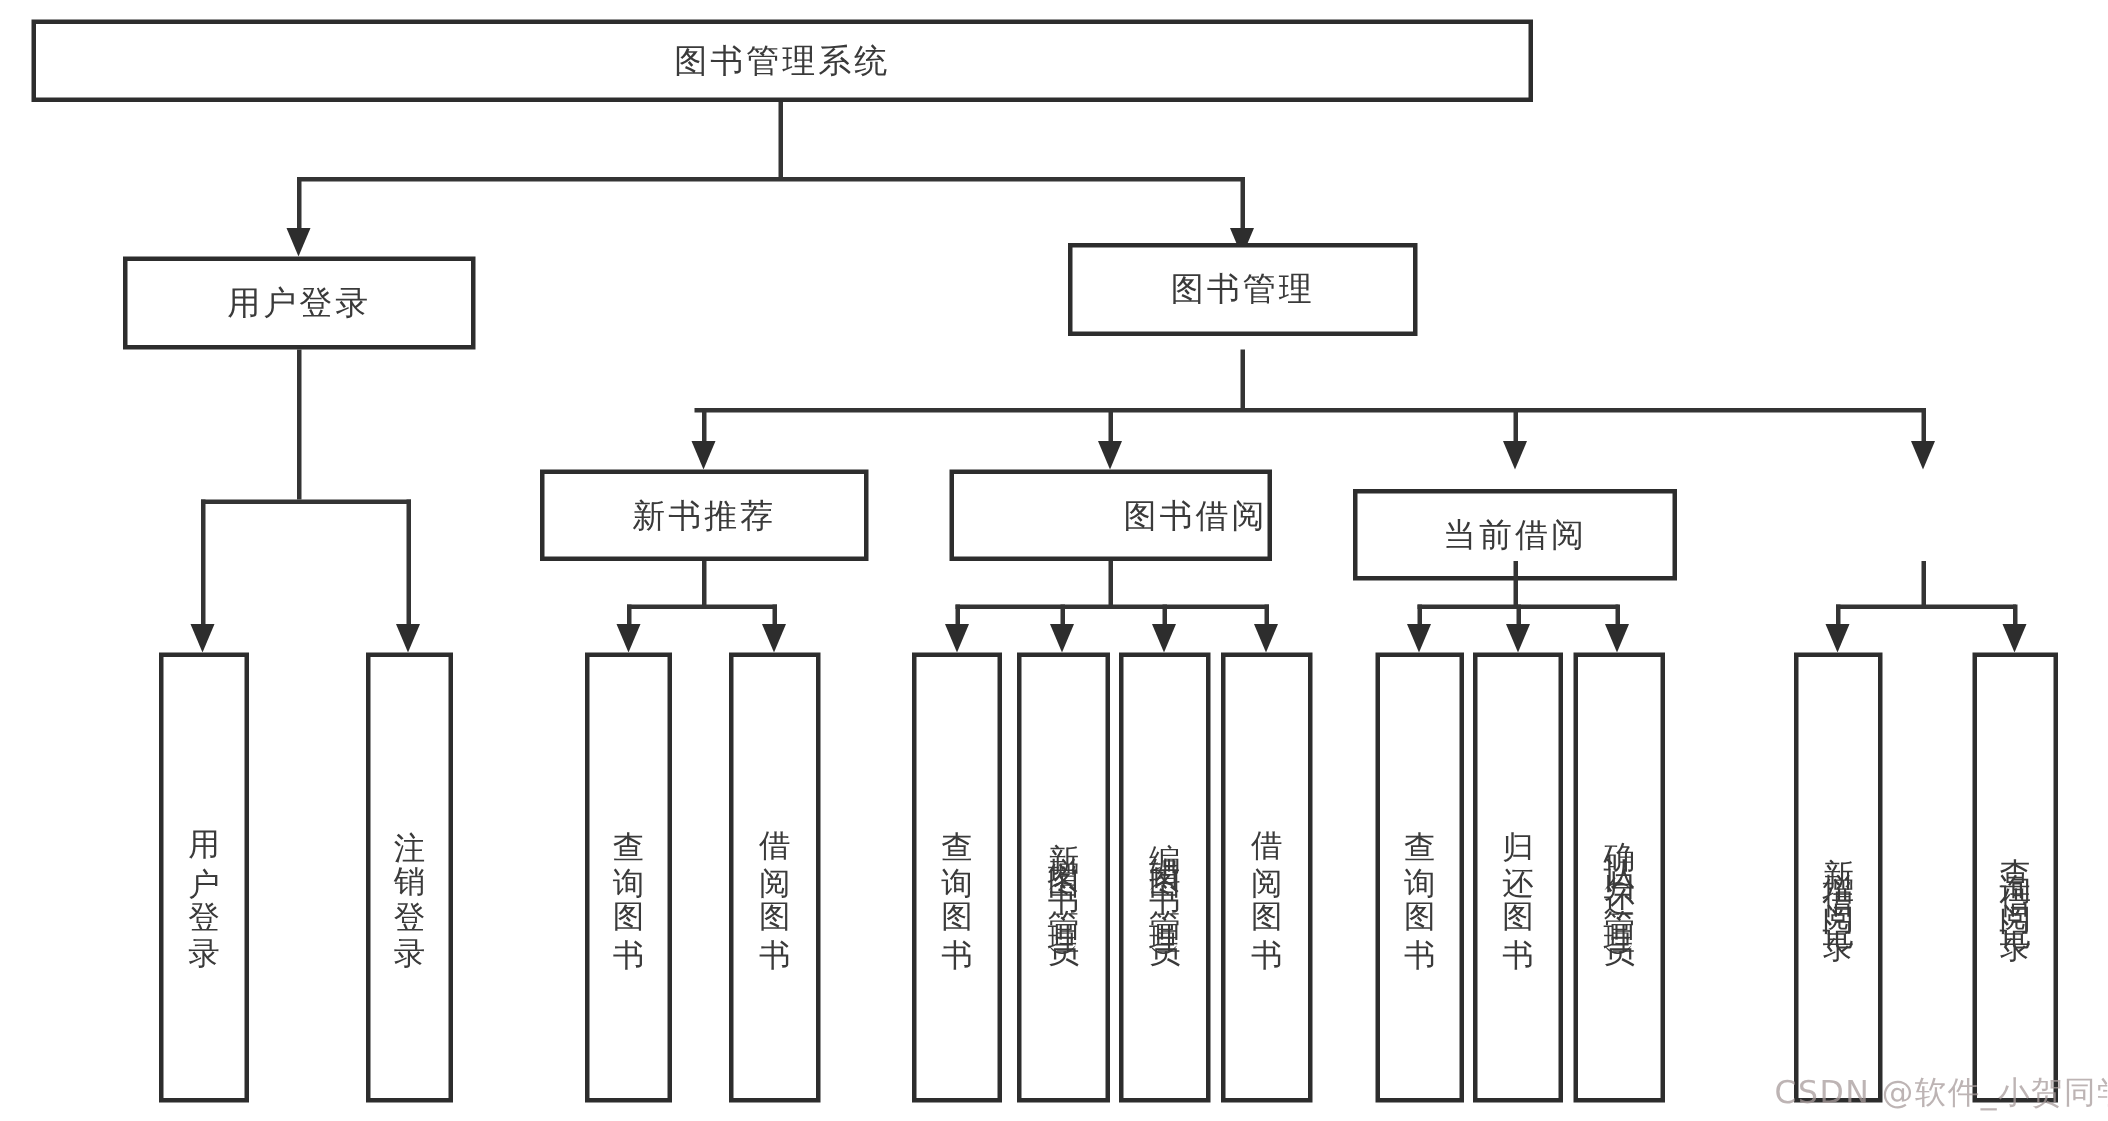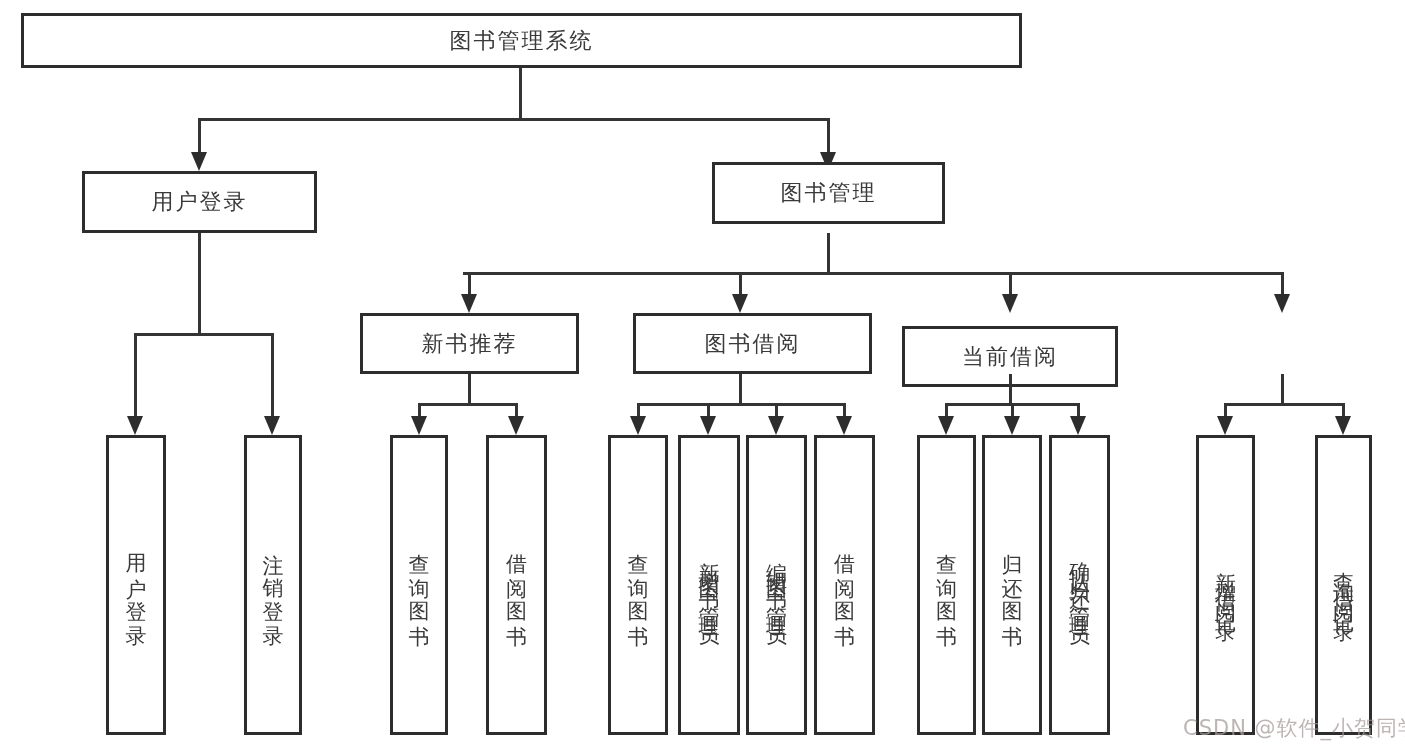--- a/index.html
+++ b/index.html
@@ -85,21 +85,21 @@
   <div class="line" style="left:739px;top:272px;width:3px;height:23px;"></div>
   <div class="arrow" style="left:732px;top:294px;"></div>
   <div class="line" style="left:1009px;top:272px;width:3px;height:23px;"></div>
   <div class="arrow" style="left:1002px;top:294px;"></div>
   <div class="line" style="left:1281px;top:272px;width:3px;height:23px;"></div>
   <div class="arrow" style="left:1274px;top:294px;"></div>
 
   <div class="box hbox" style="left:360px;top:313px;width:219px;height:61px;">
     <span>新书推荐</span>
   </div>
-  <div class="box hbox" style="left:633px;top:313px;width:239px;height:61px;">
+  <div class="box hbox" style="left:633px;top:313px;width:215px;height:61px;justify-content:flex-end;">
     <span>图书借阅</span>
   </div>
   <div class="box hbox" style="left:902px;top:326px;width:216px;height:61px;">
     <span>当前借阅</span>
   </div>
 
   <div class="line" style="left:468px;top:374px;width:3px;height:31px;"></div>
   <div class="line" style="left:418px;top:403px;width:100px;height:3px;"></div>
   <div class="line" style="left:418px;top:403px;width:3px;height:16px;"></div>
   <div class="arrow" style="left:411px;top:416px;"></div>

